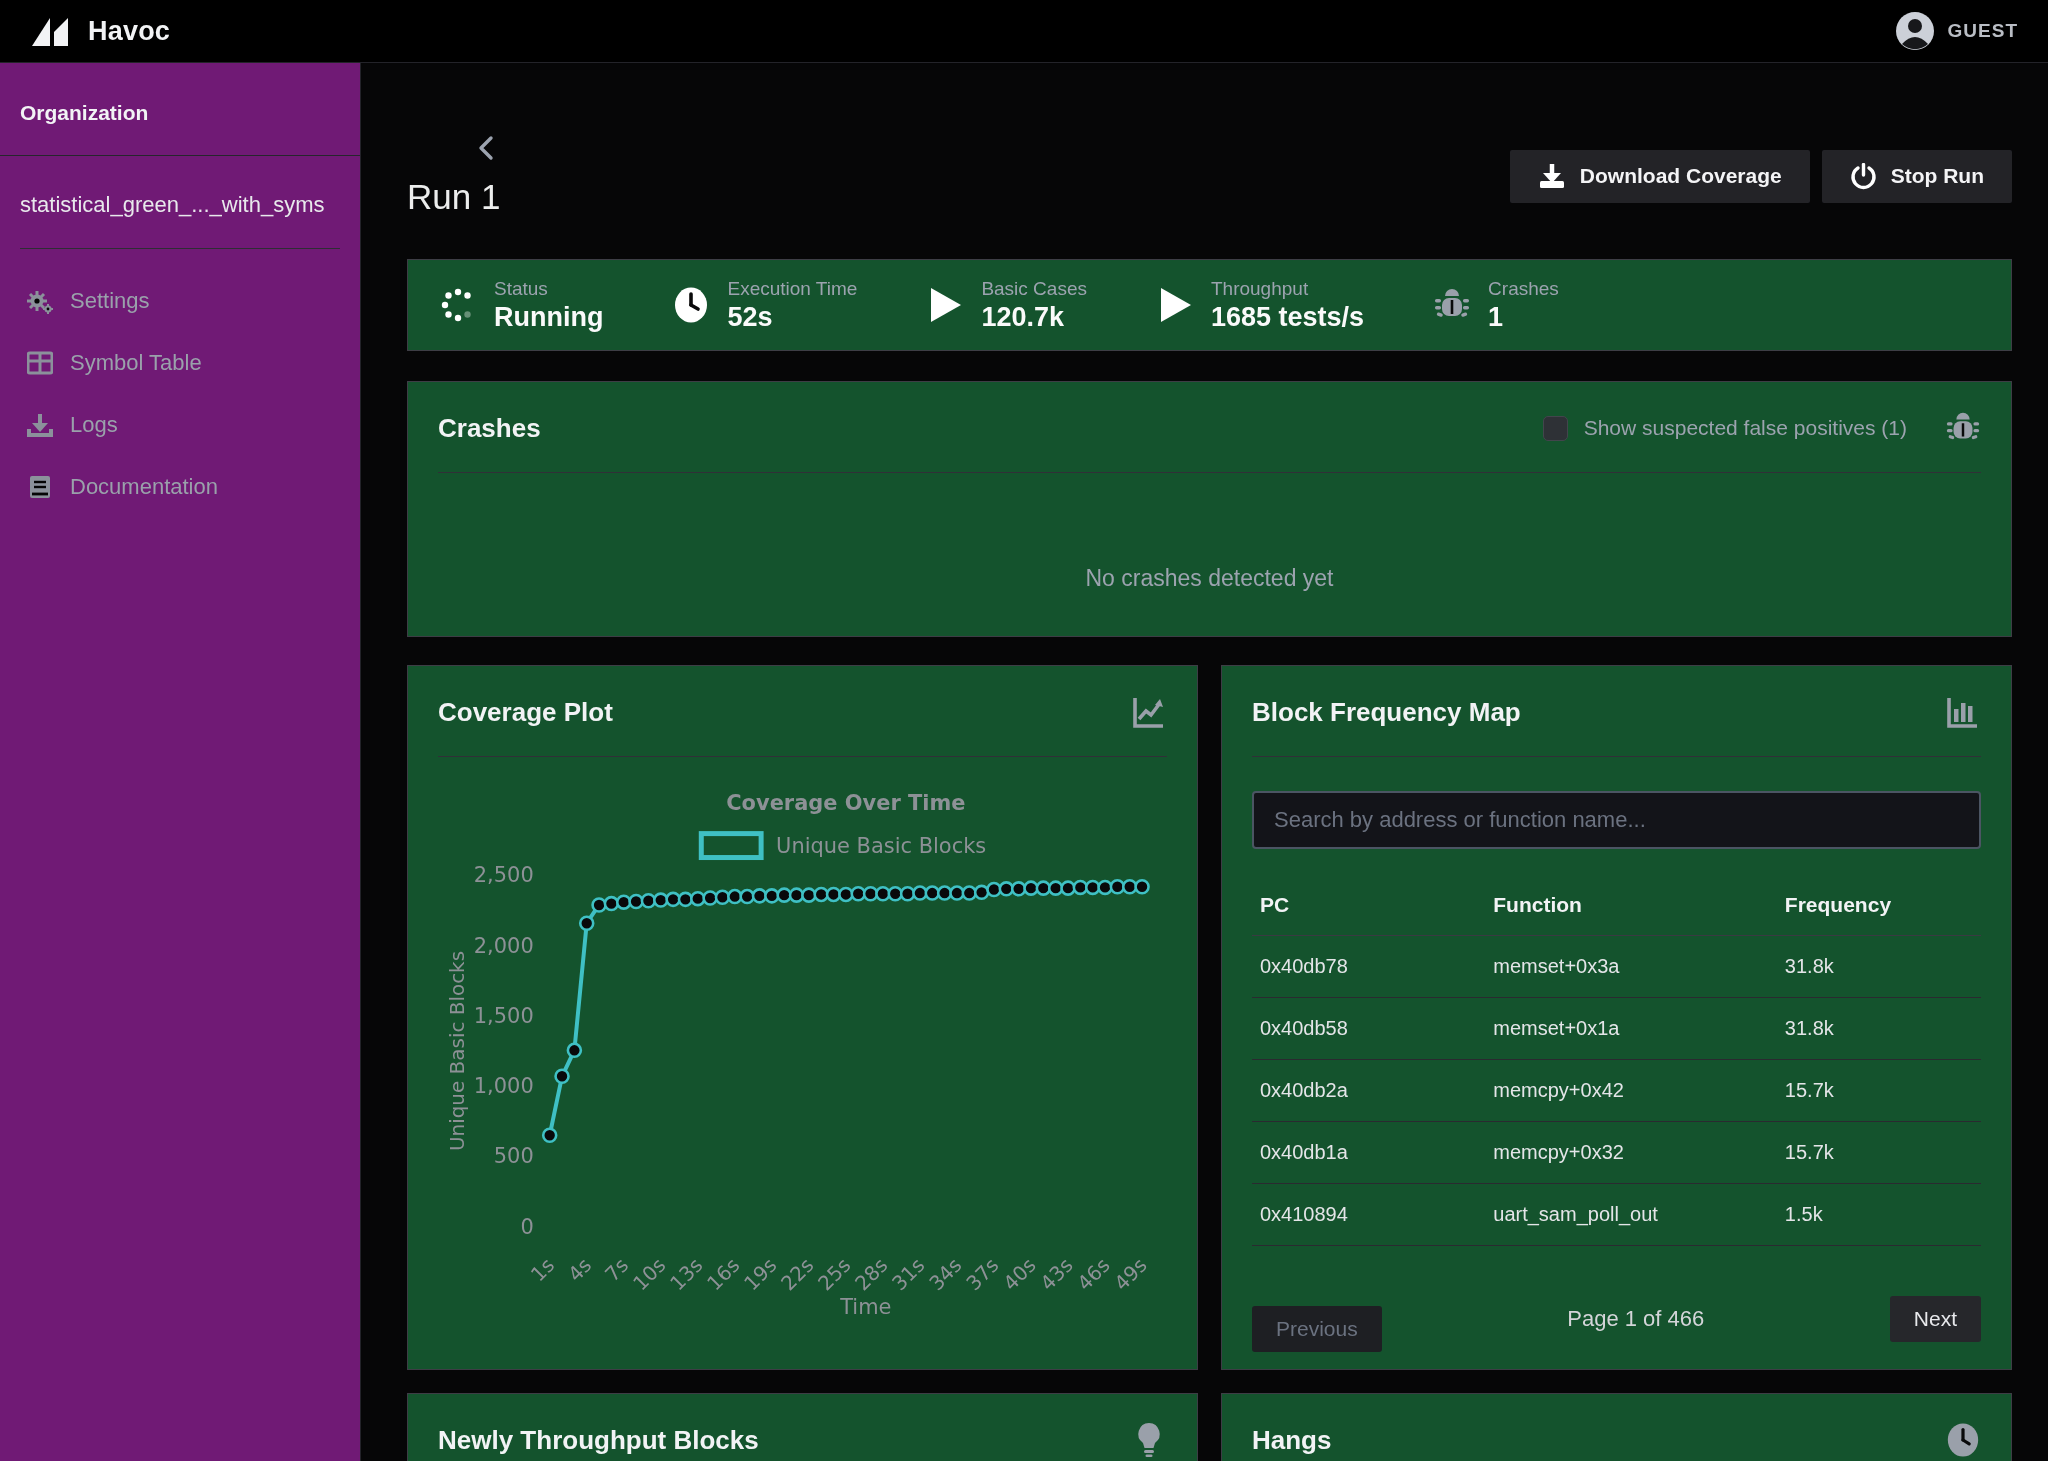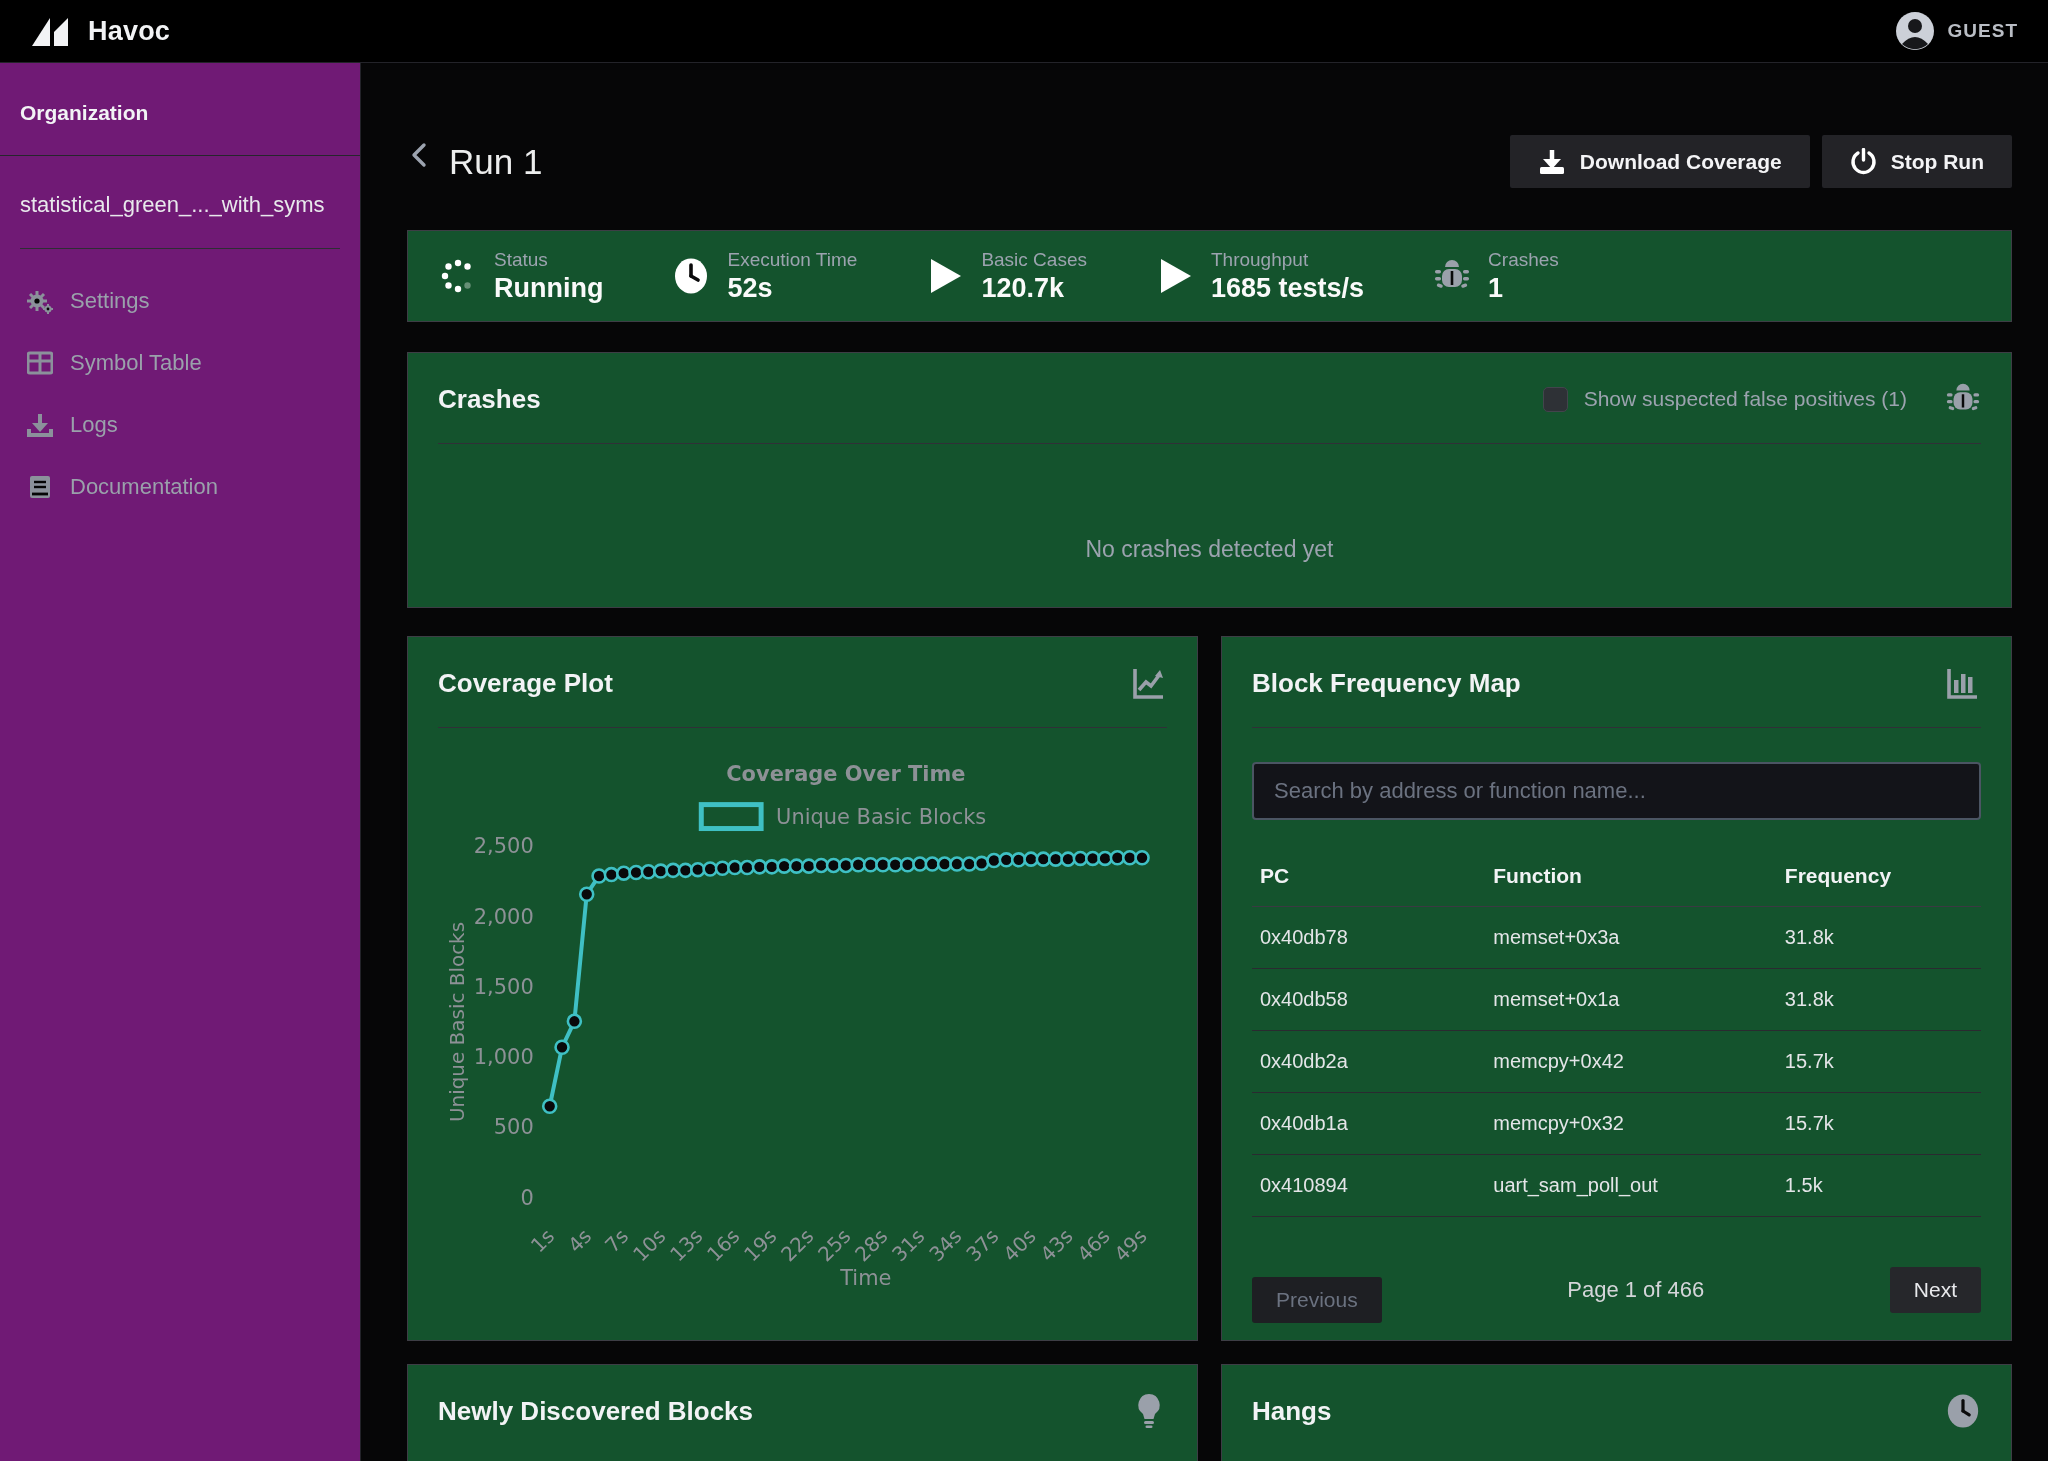--- a/index.html
+++ b/index.html
@@ -23,21 +23,21 @@
   .side-div-inset { border-top:1px solid #2e2e34; margin:0 20px; }
   .side-nav { padding:28px 20px; display:flex; flex-direction:column; gap:14px; }
   .side-item { display:flex; align-items:center; gap:16px; padding:10px 6px;
     font-size:22px; color:#9aa1ab; cursor:pointer; border-radius:4px; }
   .side-item .icn { width:28px; height:28px; flex:none; display:flex; align-items:center; justify-content:center; }
 
   .main { flex:1; padding:0 36px 0 46px; }
 
   
   .run-header { margin-top:72px; display:flex; align-items:center; justify-content:space-between; }
-  .run-title-wrap { display:flex; align-items:flex-start; gap:16px; }
+  .run-title-wrap { display:flex; align-items:flex-end; gap:16px;flex-direction:column; }
   .back-chevron { width:26px; height:26px; cursor:pointer; }
   .run-title { font-size:35px; font-weight:500; color:#eceded; }
   .run-actions { display:flex; gap:12px; }
   .btn { display:flex; align-items:center; gap:14px; background:#232327; color:#f4f4f6;
     border:none; font-size:21px; font-weight:600; padding:0 28px; height:53px;
     border-radius:2px; cursor:pointer; font-family:inherit; }
 
   
   .panel { background:#14532d; border:1px solid #3d3d45; }
   .stats-panel { margin-top:42px; height:92px; display:flex; align-items:center;
@@ -472,21 +472,21 @@
         </table>
         <div class="pagination">
           <button class="pg-btn pg-prev">Previous</button>
           <span class="pg-info">Page 1 of 466</span>
           <button class="pg-btn pg-next">Next</button>
         </div>
       </div>
 
       <div class="panel stub-panel">
         <div class="panel-head">
-          <span class="panel-title">Newly Discovered Blocks</span>
+          <span class="panel-title">Newly Throughput Blocks</span>
           <span class="head-icn">
             <svg width="30" height="36" viewBox="0 0 30 36">
               <path d="M15 1 a11 11 0 0 1 6 20 l-1.5 5 h-9 L9 21 a11 11 0 0 1 6 -20 z" fill="#9aa0aa"></path>
               <rect x="10" y="28" width="10" height="3" rx="1.5" fill="#9aa0aa"></rect>
               <rect x="11.5" y="32.5" width="7" height="2.6" rx="1.3" fill="#9aa0aa"></rect>
             </svg>
           </span>
         </div>
       </div>
 

